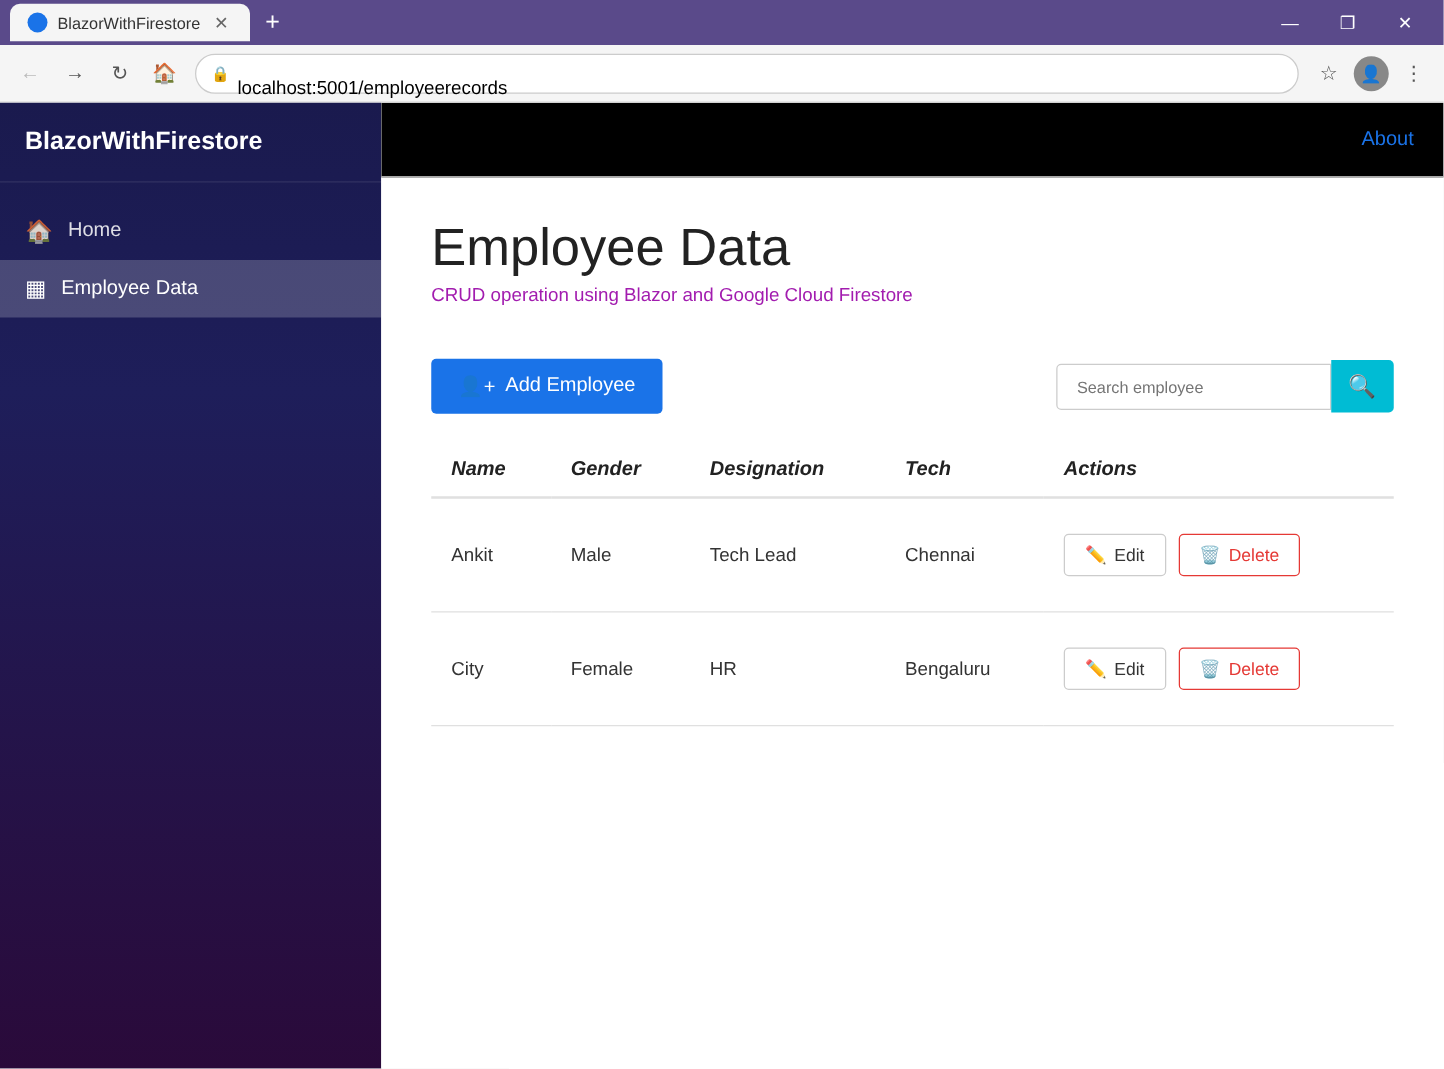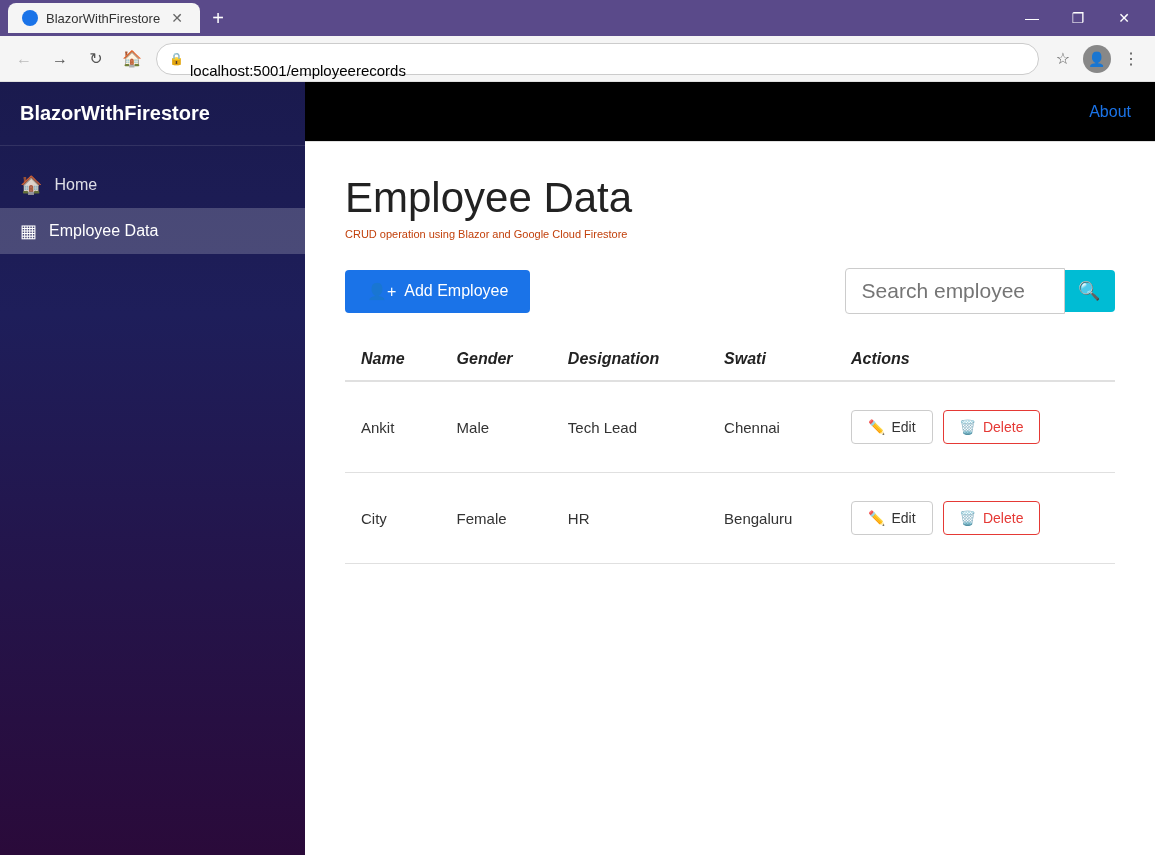--- a/index.html
+++ b/index.html
@@ -197,23 +197,23 @@
     .content-area {
       padding: 32px 40px;
     }
     .page-title {
       font-size: 42px;
       font-weight: 500;
       color: #222;
       margin-bottom: 6px;
     }
     .page-subtitle {
-      font-size: 11px;
-      color: #c2410c;
-      margin-bottom: 28px;
+      font-size: 15px;
+      color: #a21caf;
+      margin-bottom: 42px;
     }
 
     
     .toolbar {
       display: flex;
       align-items: center;
       justify-content: space-between;
       margin-bottom: 24px;
     }
     .add-employee-btn {
@@ -230,21 +230,21 @@
     }
 
     .search-box {
       display: flex;
       align-items: center;
     }
     .search-input {
       border: 1px solid #ccc;
       border-radius: 4px 0 0 4px;
       padding: 10px 16px;
-      font-size: 21px;
+      font-size: 13px;
       outline: none;
       width: 220px;
       color: #999;
     }
     .search-btn {
       background: #00bcd4;
       border: none;
       border-radius: 0 4px 4px 0;
       padding: 10px 14px;
       cursor: pointer;
@@ -382,21 +382,21 @@
           </button>
         </div>
       </div>
 
       <table class="employee-table">
         <thead>
           <tr>
             <th>Name</th>
             <th>Gender</th>
             <th>Designation</th>
-            <th>Swati</th>
+            <th>Tech</th>
             <th>Actions</th>
           </tr>
         </thead>
         <tbody>
 
           <tr>
             <td>Ankit</td>
             <td class="gender-male">Male</td>
             <td>Tech Lead</td>
             <td>Chennai</td>

